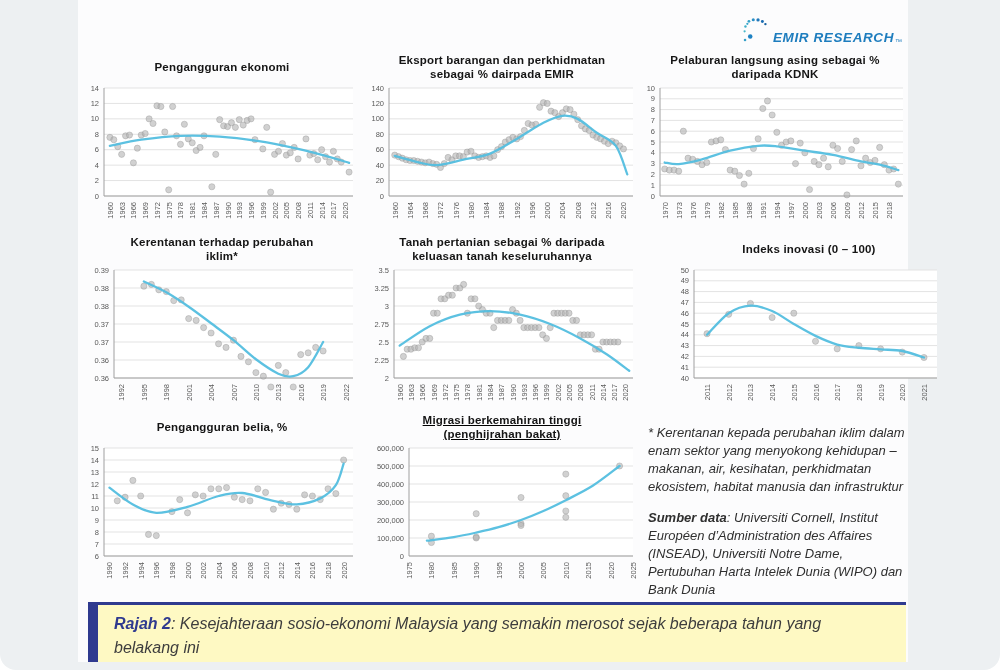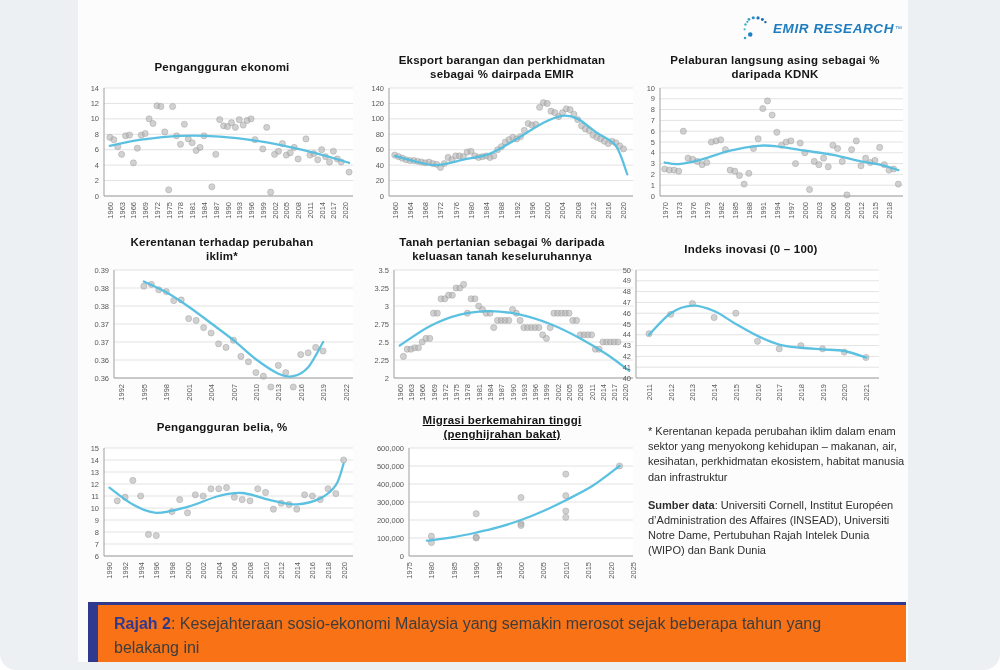--- a/index.html
+++ b/index.html
@@ -1,30 +1,30 @@
 <!DOCTYPE html>
 <html><head>
 <meta charset="utf-8">
 <style>
   html,body{margin:0;padding:0;background:#fff;}
   #screen{position:relative;width:1000px;height:670px;overflow:hidden;
           font-family:"Liberation Sans",sans-serif;}
   .frame{position:absolute;inset:0;background:#edf0f2;border-radius:0 0 16px 16px;}
   .card{position:absolute;left:78px;top:0;width:830px;height:662px;background:#fcfcfd;}
-  .logo{position:absolute;left:742px;top:11px;width:180px;height:34px;display:flex;align-items:center;}
+  .logo{position:absolute;left:742px;top:11px;width:180px;height:34px;display:flex;align-items:flex-end;}
   .logo-icon{width:26px;height:30px;margin-right:5px;flex:0 0 auto;}
   .logo-text{color:#1e7dbe;font-weight:bold;font-style:italic;font-size:13.5px;letter-spacing:.6px;white-space:nowrap;}
   .logo-tm{color:#1e7dbe;font-size:7px;vertical-align:super;margin-left:1px;}
   .chart-cell{position:absolute;}
   .chart-title{height:34px;display:flex;align-items:center;justify-content:center;text-align:center;
                font-weight:bold;font-size:11.5px;line-height:1.25;color:#151515;letter-spacing:.2px;}
   .chart-title span{max-width:238px;display:inline-block;}
   svg.plot{display:block;}
   svg.plot text{font-family:"Liberation Sans",sans-serif;fill:#595959;}
-  .footnote{position:absolute;left:648px;top:424px;width:258px;font-size:11px;line-height:1.38;color:#2f2f2f;}
+  .footnote{position:absolute;left:648px;top:424px;width:258px;font-size:13px;line-height:1.38;color:#2f2f2f;font-style:italic;}
   .footnote p{margin:0 0 13px 0;}
   .bold{font-weight:bold;}
   .caption{position:absolute;left:88px;top:602px;width:818px;height:60px;box-sizing:border-box;
            background:#ece8e1;border-left:10px solid #2f3a8f;border-top:3px solid #2f3a8f;
            padding:7px 16px;font-size:16px;line-height:1.5;color:#3d3d3d;}
   .cap-label{color:#2f3a8f;font-weight:bold;}
 </style>
 </head>
 <body>
 
@@ -519,21 +519,21 @@
         <circle cx="229.36220472440942" cy="83.2" r="3.1" fill="#b3b3b3" fill-opacity="0.6" stroke="#909090" stroke-opacity="0.45" stroke-width="0.8"></circle>
         <circle cx="233.1259842519685" cy="83.2" r="3.1" fill="#b3b3b3" fill-opacity="0.6" stroke="#909090" stroke-opacity="0.45" stroke-width="0.8"></circle>
         <circle cx="236.88976377952756" cy="76" r="3.1" fill="#b3b3b3" fill-opacity="0.6" stroke="#909090" stroke-opacity="0.45" stroke-width="0.8"></circle>
         <circle cx="240.6535433070866" cy="76" r="3.1" fill="#b3b3b3" fill-opacity="0.6" stroke="#909090" stroke-opacity="0.45" stroke-width="0.8"></circle>
         <circle cx="244.41732283464566" cy="76" r="3.1" fill="#b3b3b3" fill-opacity="0.6" stroke="#909090" stroke-opacity="0.45" stroke-width="0.8"></circle>
         <circle cx="248.18110236220474" cy="76" r="3.1" fill="#b3b3b3" fill-opacity="0.6" stroke="#909090" stroke-opacity="0.45" stroke-width="0.8"></circle>
         <circle cx="251.9448818897638" cy="76" r="3.1" fill="#b3b3b3" fill-opacity="0.6" stroke="#909090" stroke-opacity="0.45" stroke-width="0.8"></circle>
         <path d="M33.645669291338585 79.6 C38.66404199475066 76.35999999999999,53.719160104986884 65.31999999999998,63.75590551181103 60.15999999999998 C73.79265091863518 54.999999999999986,83.82939632545931 51.16000000000001,93.86614173228347 48.640000000000015 C103.90288713910762 46.12000000000002,113.93963254593177 45.03999999999999,123.97637795275591 45.03999999999999 C134.01312335958005 45.03999999999999,144.0498687664042 46.48000000000001,154.08661417322833 48.640000000000015 C164.12335958005247 50.80000000000002,174.16010498687663 54.04,184.19685039370077 58 C194.2335958005249 61.96,204.89763779527559 67.36000000000001,214.30708661417322 72.4 C223.71653543307085 77.44,232.498687664042 82.84,240.6535433070866 88.24 C248.80839895013122 93.63999999999999,259.4724409448819 102.03999999999999,263.23622047244095 104.8" fill="none" stroke="#53bedf" stroke-width="2.3" stroke-linecap="round" opacity="0.95"></path>
       </svg>
   </div>
-  <div class="chart-cell" style="left:618px;top:232px;width:266px;">
+  <div class="chart-cell" style="left:676px;top:232px;width:266px;">
     <div class="chart-title">
         <span>Indeks inovasi (0 – 100)</span>
       </div>
     <svg class="plot" width="266" height="150">
         <rect x="18" y="4" width="243" height="108" fill="#ffffff"></rect>
         <line x1="18" y1="112" x2="261" y2="112" stroke="#e3e3e3" stroke-width="1"></line>
         <text x="13" y="114.6" text-anchor="end" font-size="7.5">40</text>
         <line x1="18" y1="101.2" x2="261" y2="101.2" stroke="#e3e3e3" stroke-width="1"></line>
         <text x="13" y="103.8" text-anchor="end" font-size="7.5">41</text>
         <line x1="18" y1="90.4" x2="261" y2="90.4" stroke="#e3e3e3" stroke-width="1"></line>
@@ -703,19 +703,19 @@
         <circle cx="199.79999999999998" cy="67" r="3.1" fill="#b3b3b3" fill-opacity="0.6" stroke="#909090" stroke-opacity="0.45" stroke-width="0.8"></circle>
         <circle cx="199.79999999999998" cy="51.699999999999996" r="3.1" fill="#b3b3b3" fill-opacity="0.6" stroke="#909090" stroke-opacity="0.45" stroke-width="0.8"></circle>
         <circle cx="199.79999999999998" cy="30.10000000000001" r="3.1" fill="#b3b3b3" fill-opacity="0.6" stroke="#909090" stroke-opacity="0.45" stroke-width="0.8"></circle>
         <circle cx="253.56" cy="22" r="3.1" fill="#b3b3b3" fill-opacity="0.6" stroke="#909090" stroke-opacity="0.45" stroke-width="0.8"></circle>
         <path d="M60.92 96.7 C65.4 96.1,79.58666666666667 94.44999999999999,87.80000000000001 93.1 C96.01333333333335 91.75,102.73333333333333 90.25,110.2 88.6 C117.66666666666667 86.94999999999999,125.13333333333335 85.3,132.60000000000002 83.2 C140.0666666666667 81.10000000000001,147.53333333333333 78.7,155 76 C162.46666666666667 73.3,169.93333333333334 70.3,177.4 67 C184.86666666666667 63.7,191.58666666666664 60.4,199.79999999999998 56.199999999999996 C208.01333333333332 51.99999999999999,217.71999999999997 47.5,226.67999999999998 41.8 C235.64 36.099999999999994,249.07999999999998 25.3,253.56 22" fill="none" stroke="#53bedf" stroke-width="2.3" stroke-linecap="round" opacity="0.95"></path>
       </svg>
   </div>
 
   <div class="footnote">
     <p>* Kerentanan kepada perubahan iklim dalam enam sektor yang menyokong kehidupan – makanan, air, kesihatan, perkhidmatan ekosistem, habitat manusia dan infrastruktur</p>
-    <p><span class="bold">Sumber data</span><span>: Universiti Cornell, Institut Européen d’Administration des Affaires (INSEAD), Universiti Notre Dame, Pertubuhan Rajah Intelek Dunia (WIPO) dan Bank Dunia</span></p>
+    <p><span class="bold">Sumber data</span><span>: Universiti Cornell, Institut Européen d’Administration des Affaires (INSEAD), Universiti Notre Dame, Pertubuhan Harta Intelek Dunia (WIPO) dan Bank Dunia</span></p>
   </div>
 
-  <div class="caption" style="background: #f97316; border-left-color: rgb(47, 58, 143); border-top-color: rgb(47, 58, 143);">
+  <div class="caption" style="background: #fef9c3; border-left-color: rgb(47, 58, 143); border-top-color: rgb(47, 58, 143); font-style: italic;">
     <span class="cap-label" style="color: rgb(47, 58, 143);">Rajah 2</span><span class="cap-rest">: Kesejahteraan sosio-ekonomi Malaysia yang semakin merosot sejak beberapa tahun yang belakang ini</span>
   </div>
 </div>
 
 </body></html>

